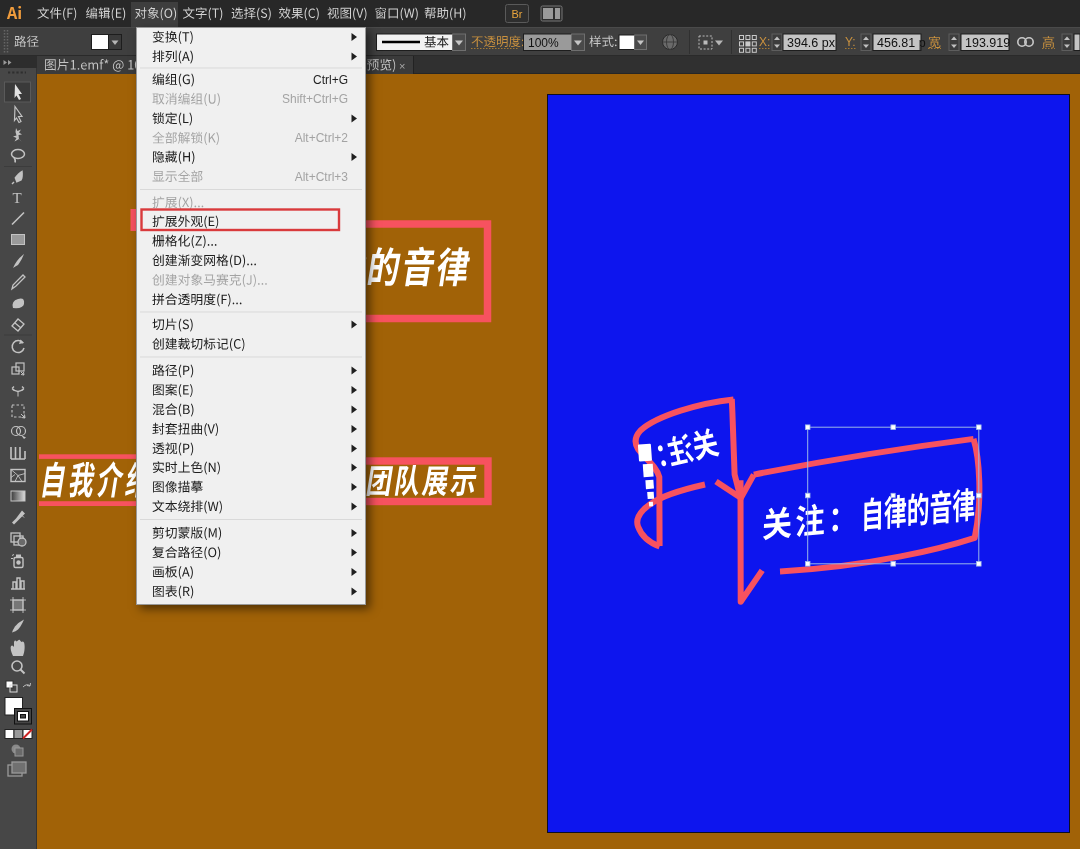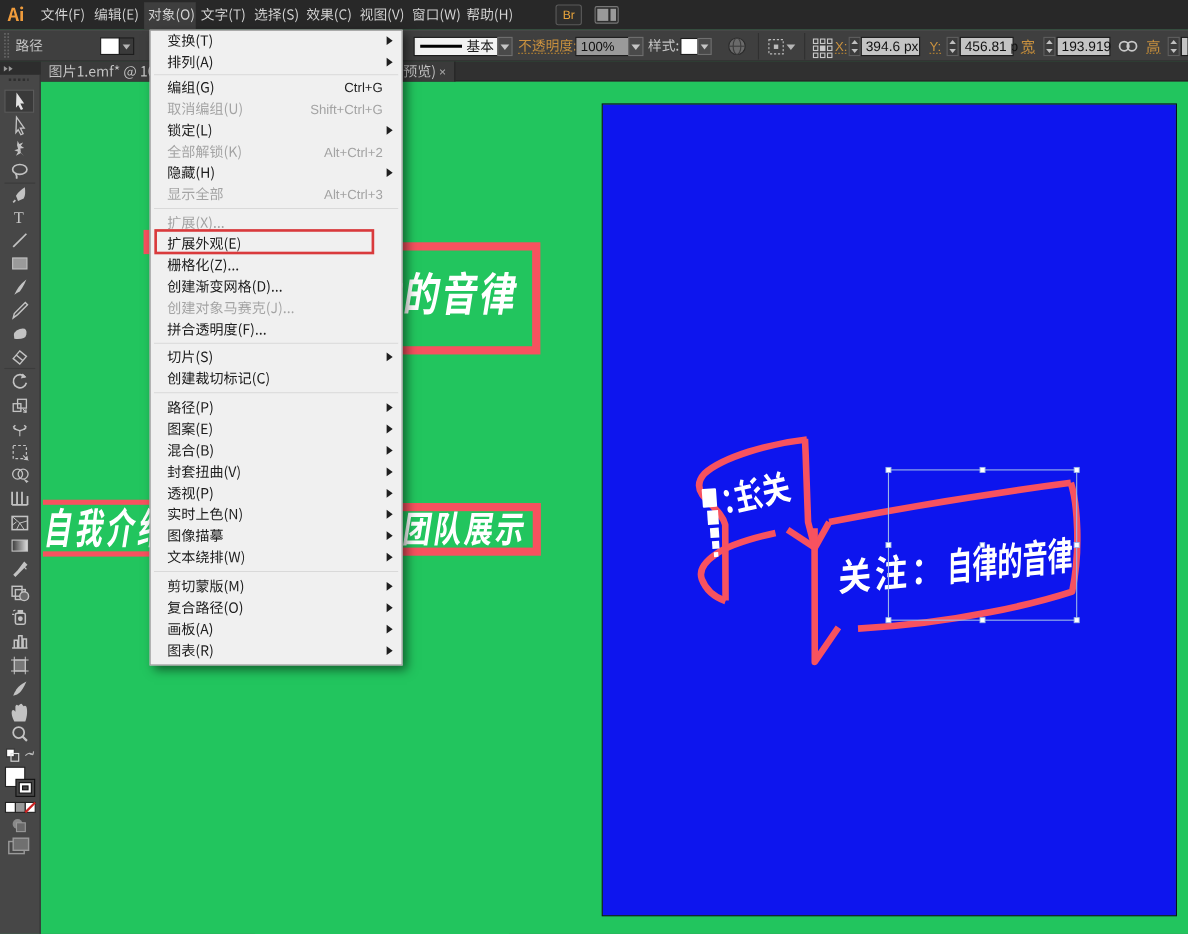--- a/index.html
+++ b/index.html
@@ -1,15 +1,15 @@
 <!DOCTYPE html>
 <html><head><meta charset="utf-8">
 <style>
 html,body{margin:0;padding:0;background:#5b5b5b}
-#app{position:relative;width:1080px;height:849px;background:#22c55e;overflow:hidden;font-family:"Liberation Sans",sans-serif}
+#app{position:relative;width:1080px;height:849px;background:#a16207;overflow:hidden;font-family:"Liberation Sans",sans-serif}
 .abs{position:absolute}
 </style></head><body>
 <div id="app">
 <div class="abs" style="left:0;top:0;width:1080px;height:27px;background:#282828"></div>
 <div class="abs" style="left:131px;top:2px;width:47px;height:25px;background:#3e3e3e"></div>
 <div class="abs" style="left:0;top:27px;width:1080px;height:29px;background:#3f3f3f;border-top:1px solid #4a4a4a;border-bottom:1px solid #2a2a2a;box-sizing:border-box"></div>
 <div class="abs" style="left:0;top:56px;width:1080px;height:18px;background:#303030;border-bottom:1px solid #262626;box-sizing:border-box"></div>
 <div class="abs" style="left:37px;top:56px;width:377px;height:18px;background:#3b3b3b;border-right:1px solid #222;box-sizing:border-box"></div>
 <div class="abs" style="left:548px;top:95px;width:521px;height:737px;background:#0d15ee;outline:1px solid #0d0d20"></div>
 <svg class="abs" style="left:0;top:0" width="1080" height="849">

